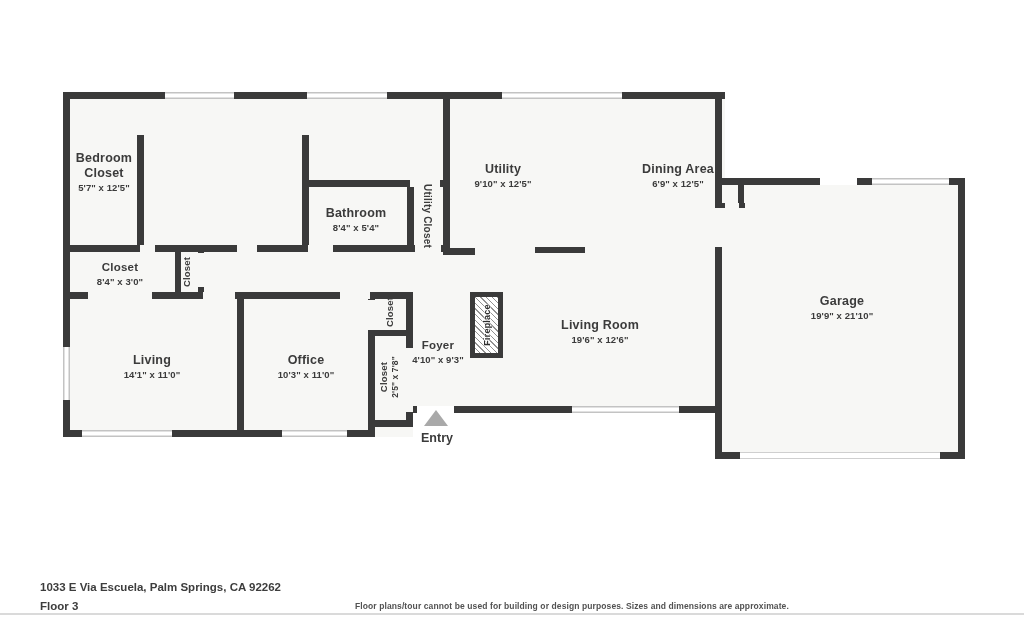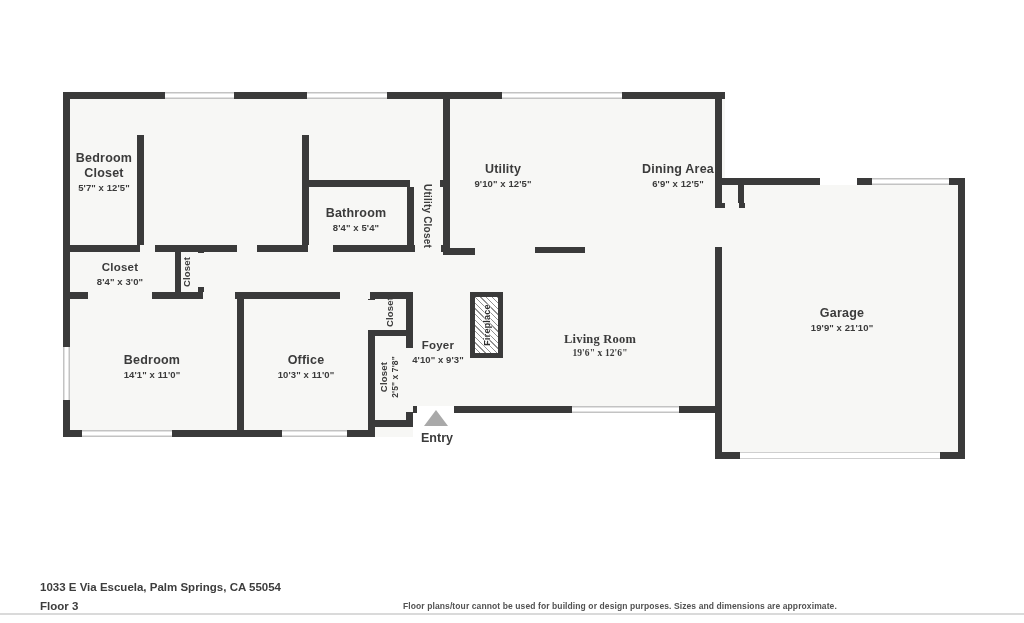--- a/index.html
+++ b/index.html
@@ -39,21 +39,21 @@
        text-shadow:0 0 2px #fff,0 0 2px #fff,0 0 2px #fff;}
   #entry-arrow{position:absolute;left:424px;top:410px;width:0;height:0;
        border-left:12px solid transparent;border-right:12px solid transparent;
        border-bottom:16px solid #a9a9a9;}
   #entry-label{position:absolute;left:437px;top:438px;transform:translate(-50%,-50%);
        font-weight:bold;font-size:12.5px;color:#3b3b3b;}
   .addr{position:absolute;left:40px;font-weight:bold;color:#3d3d3d;}
   #address{top:581px;font-size:11.5px;}
   #floor-label{top:600px;font-size:11.5px;}
   #disclaimer{position:absolute;left:355px;top:601px;font-size:8.5px;font-weight:bold;
-       color:#525252;letter-spacing:.1px;margin-left:48px;}
+       color:#525252;letter-spacing:.1px;}
   #divider{position:absolute;left:0;top:613px;width:1024px;height:2px;background:#dadada;}
 </style>
 </head>
 <body>
 
 <div id="plan">
 
   <div class="fill" style="left:63px;top:92px;width:662px;height:321px;"></div>
   <div class="fill" style="left:63px;top:292px;width:350px;height:145px;"></div>
   <div class="fill" style="left:715px;top:178px;width:250px;height:281px;"></div>
@@ -144,44 +144,44 @@
     <span class="dm">6'9" x 12'5"</span>
   </div>
   <div class="lbl small" style="left:120px;top:274px;">
     <span class="nm">Closet</span>
     <span class="dm">8'4" x 3'0"</span>
   </div>
   <div class="lbl rotccw vlbl" style="left:187px;top:272px;">
     <span class="nm">Closet</span>
   </div>
   <div class="lbl" style="left:152px;top:366px;">
-    <span class="nm">Bedroom</span>
+    <span class="nm">Living</span>
     <span class="dm">14'1" x 11'0"</span>
   </div>
   <div class="lbl" style="left:306px;top:366px;">
     <span class="nm">Office</span>
     <span class="dm">10'3" x 11'0"</span>
   </div>
   <div class="lbl rotccw vlbl" style="left:390px;top:312px;">
     <span class="nm">Closet</span>
   </div>
   <div class="lbl rotccw vlbl" style="left:389px;top:377px;">
     <span class="nm">Closet</span>
     <span class="dm">2'5" x 7'8"</span>
   </div>
   <div class="lbl small" style="left:438px;top:352px;">
     <span class="nm">Foyer</span>
     <span class="dm">4'10" x 9'3"</span>
   </div>
-  <div class="lbl" style="left:600px;top:345px;font-family:Liberation Serif, serif;">
+  <div class="lbl" style="left:600px;top:331px;">
     <span class="nm">Living Room</span>
     <span class="dm">19'6" x 12'6"</span>
   </div>
-  <div class="lbl" style="left:842px;top:319px;">
+  <div class="lbl" style="left:842px;top:307px;">
     <span class="nm">Garage</span>
     <span class="dm">19'9" x 21'10"</span>
   </div>
 </div>
 
-<div id="address" class="addr">1033 E Via Escuela, Palm Springs, CA 55054</div>
+<div id="address" class="addr">1033 E Via Escuela, Palm Springs, CA 92262</div>
 <div id="floor-label" class="addr">Floor 3</div>
 <div id="disclaimer">Floor plans/tour cannot be used for building or design purposes. Sizes and dimensions are approximate.</div>
 <div id="divider"></div>
 
 </body></html>

